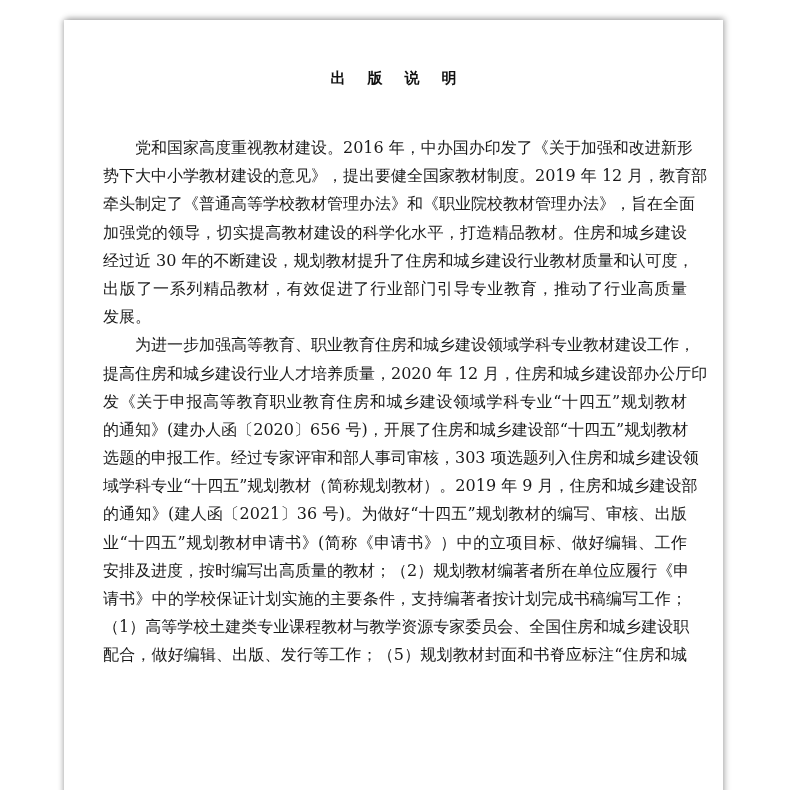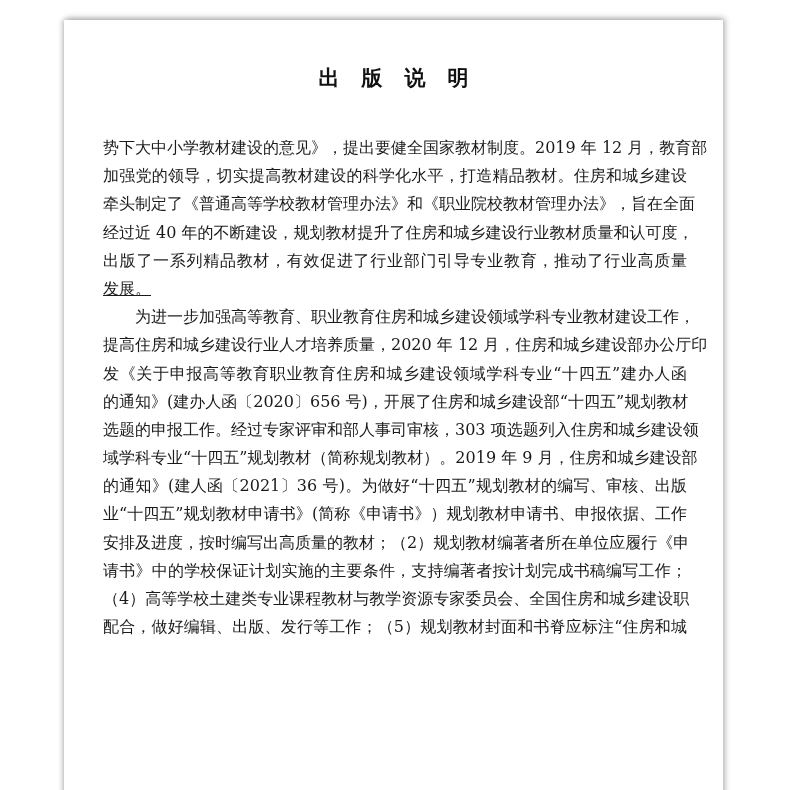--- a/index.html
+++ b/index.html
@@ -19,21 +19,21 @@
       background: #ffffff;
       box-shadow: 2px -2px 6px rgba(0,0,0,0.28), -2px 0 5px rgba(0,0,0,0.18);
     }
     .title {
       position: absolute;
       left: 0;
       top: 44px;
       width: 659px;
       text-align: center;
       font-family: "DejaVu Serif", "Liberation Serif", serif;
-      font-size: 21px;
+      font-size: 15px;
       font-weight: bold;
       letter-spacing: 22px;
       color: #111111;
       line-height: 28px;
       padding-left: 22px;
       box-sizing: border-box;
     }
     .body-text {
       position: absolute;
       left: 39px;
@@ -50,45 +50,45 @@
       white-space: nowrap;
       text-align: justify;
       text-align-last: justify;
       overflow: visible;
     }
     .line.indent {
       padding-left: 32px;
     }
     .line.last {
       text-align-last: left;
-      text-decoration: underline;
     }
   </style>
 </head>
 <body>
 
 <div class="page">
   <div class="title">出版说明</div>
   <div class="body-text">
     <div>
+      <span class="line indent">党和国家高度重视教材建设。2016 年，中办国办印发了《关于加强和改进新形</span>
       <span class="line">势下大中小学教材建设的意见》，提出要健全国家教材制度。2019 年 12 月，教育部</span>
+      <span class="line">牵头制定了《普通高等学校教材管理办法》和《职业院校教材管理办法》，旨在全面</span>
       <span class="line">加强党的领导，切实提高教材建设的科学化水平，打造精品教材。住房和城乡建设</span>
-      <span class="line">牵头制定了《普通高等学校教材管理办法》和《职业院校教材管理办法》，旨在全面</span>
-      <span class="line">经过近 40 年的不断建设，规划教材提升了住房和城乡建设行业教材质量和认可度，</span>
+      <span class="line">经过近 30 年的不断建设，规划教材提升了住房和城乡建设行业教材质量和认可度，</span>
       <span class="line">出版了一系列精品教材，有效促进了行业部门引导专业教育，推动了行业高质量</span>
       <span class="line last">发展。</span>
     </div>
     <div>
       <span class="line indent">为进一步加强高等教育、职业教育住房和城乡建设领域学科专业教材建设工作，</span>
       <span class="line">提高住房和城乡建设行业人才培养质量，2020 年 12 月，住房和城乡建设部办公厅印</span>
-      <span class="line">发《关于申报高等教育职业教育住房和城乡建设领域学科专业“十四五”建办人函</span>
+      <span class="line">发《关于申报高等教育职业教育住房和城乡建设领域学科专业“十四五”规划教材</span>
       <span class="line">的通知》(建办人函〔2020〕656 号)，开展了住房和城乡建设部“十四五”规划教材</span>
       <span class="line">选题的申报工作。经过专家评审和部人事司审核，303 项选题列入住房和城乡建设领</span>
       <span class="line">域学科专业“十四五”规划教材（简称规划教材）。2019 年 9 月，住房和城乡建设部</span>
       <span class="line">的通知》(建人函〔2021〕36 号)。为做好“十四五”规划教材的编写、审核、出版</span>
-      <span class="line">业“十四五”规划教材申请书》(简称《申请书》）规划教材申请书、申报依据、工作</span>
+      <span class="line">业“十四五”规划教材申请书》(简称《申请书》）中的立项目标、做好编辑、工作</span>
       <span class="line">安排及进度，按时编写出高质量的教材；（2）规划教材编著者所在单位应履行《申</span>
       <span class="line">请书》中的学校保证计划实施的主要条件，支持编著者按计划完成书稿编写工作；</span>
-      <span class="line">（4）高等学校土建类专业课程教材与教学资源专家委员会、全国住房和城乡建设职</span>
+      <span class="line">（1）高等学校土建类专业课程教材与教学资源专家委员会、全国住房和城乡建设职</span>
       <span class="line">配合，做好编辑、出版、发行等工作；（5）规划教材封面和书脊应标注“住房和城</span>
     </div>
   </div>
 </div>
 
 </body></html>

